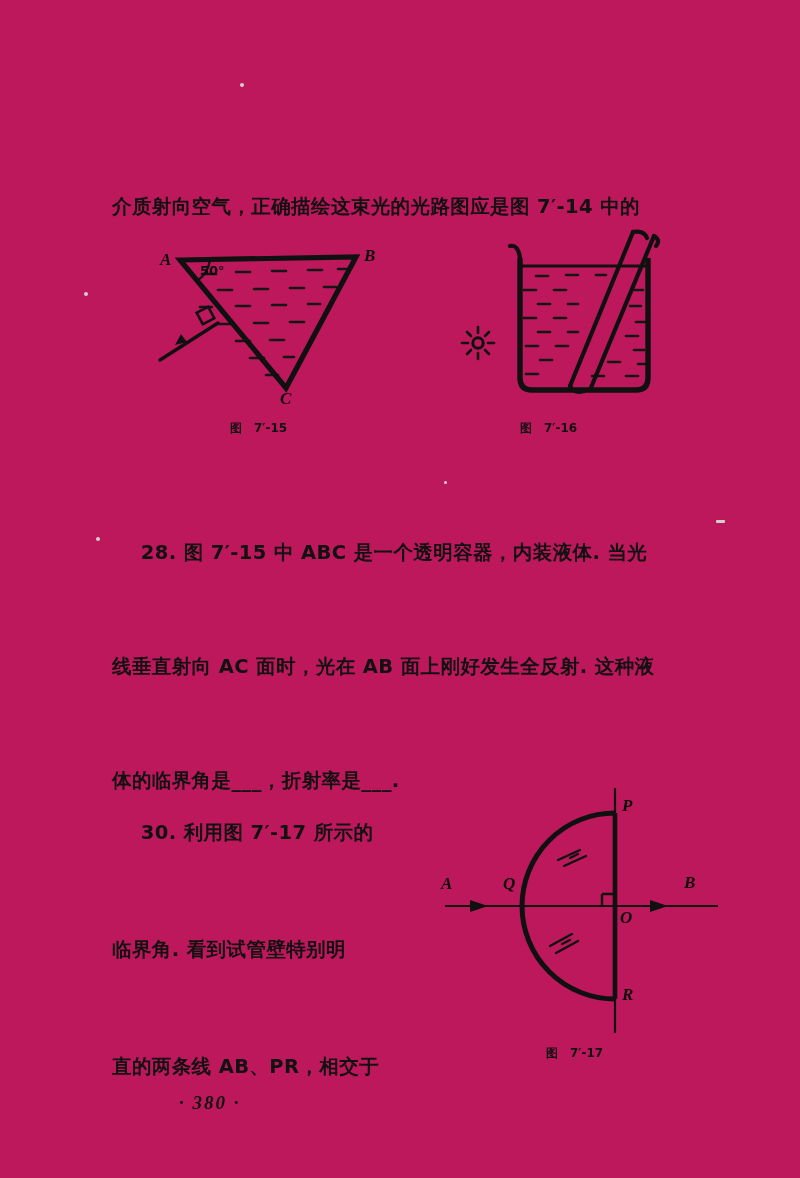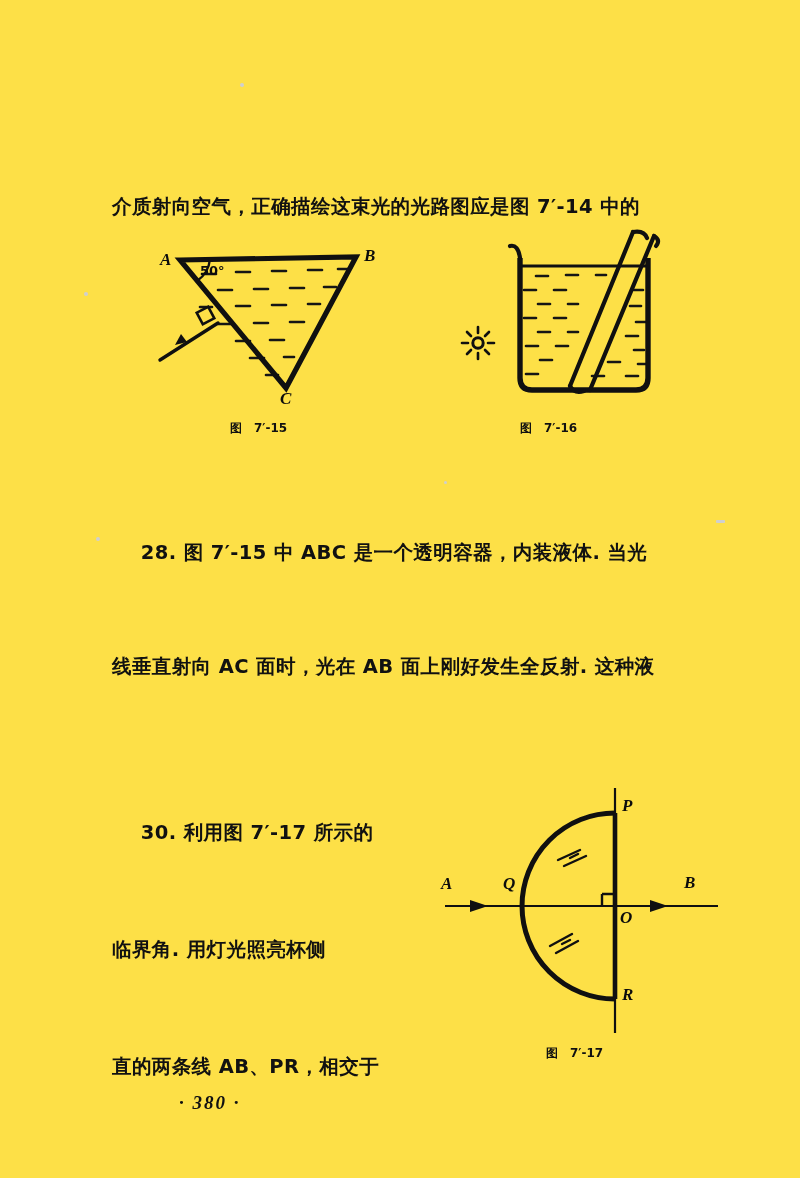--- a/index.html
+++ b/index.html
@@ -8,21 +8,21 @@
     background: #ffffff;
   }
   body {
     font-family: "Liberation Serif", "DejaVu Serif", serif;
     color: #0a0a0a;
   }
   #page {
     position: relative;
     width: 800px;
     height: 1178px;
-    background: #fde047;
+    background: #be185d;
     overflow: hidden;
   }
 
   
   .para {
     position: absolute;
     font-family: "DejaVu Sans", "Liberation Sans", sans-serif;
     font-weight: 700;
     font-size: 19.5px;
     line-height: 38px;
@@ -195,26 +195,27 @@
       <path d="M 185 4 Q 196 2 199 10"></path>
       <path d="M 206 8 Q 213 12 208 18"></path>
     </g>
   </svg>
 
   <div class="caption" style="left:520px; top:420px;text-align:right;">图　7′-16</div>
 
   <div class="para" style="left:112px; top:458px; width:610px;">
     <div>    28. 图 7′-15 中 ABC 是一个透明容器，内装液体. 当光</div>
     <div>线垂直射向 AC 面时，光在 AB 面上刚好发生全反射. 这种液</div>
+    <div>体的临界角是___，折射率是___.</div>
   </div>
 
 
   <div class="para narrow" style="left:112px; top:735px; width:330px;">
     <div>    30. 利用图 7′-17 所示的</div>
-    <div>临界角. 用灯光照亮杯侧</div>
+    <div>临界角. 看到试管壁特别明</div>
     <div>直的两条线 AB、PR，相交于</div>
     
     
     
     
     
   </div>
 
   <svg class="fig-svg" style="left:440px; top:778px;" width="300" height="265" viewBox="0 0 300 265">
 

